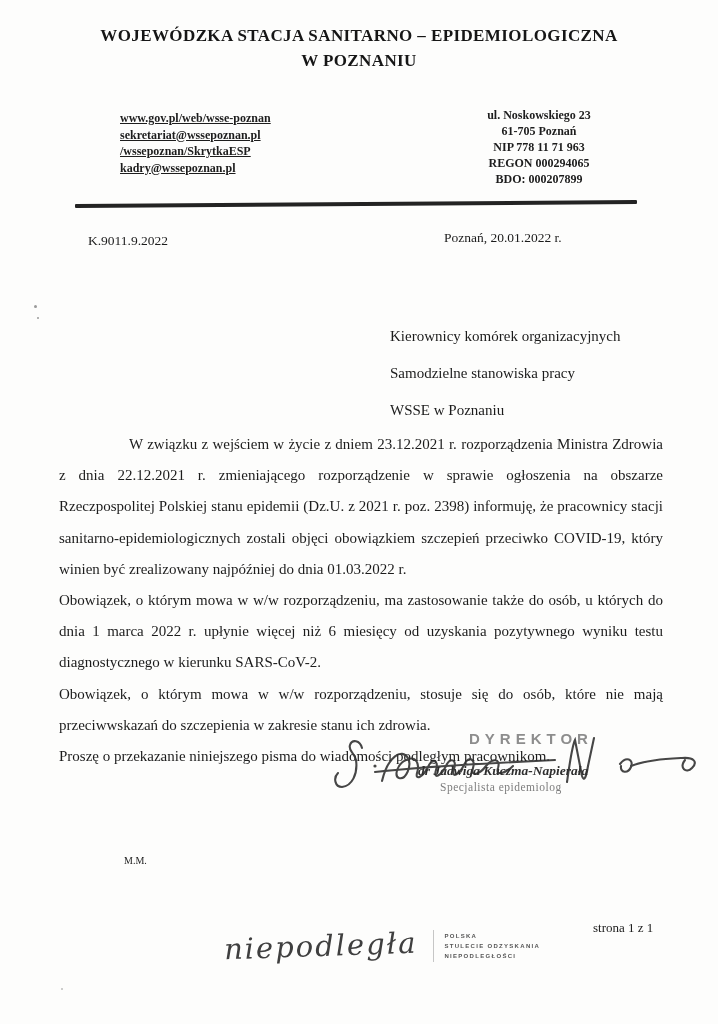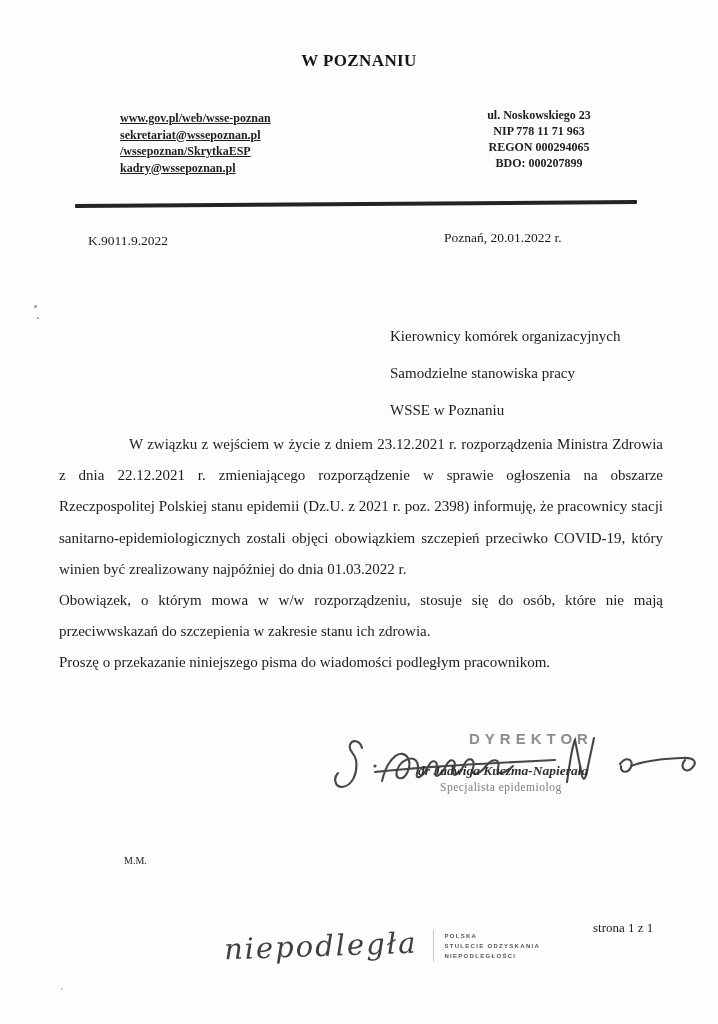--- a/index.html
+++ b/index.html
@@ -62,49 +62,52 @@
   .speck { position:absolute; background:#9a9a9a; border-radius:50%; }
   .speck.s1 { left:34px; top:305px; width:3px; height:3px; }
   .speck.s2 { left:37px; top:317px; width:2px; height:2px; }
   .speck.s3 { left:61px; top:988px; width:2px; height:2px; background:#bcbcbc; }
 </style>
 </head>
 <body>
 
 <div class="page">
 
+  <div class="doc-title l1">WOJEWÓDZKA STACJA SANITARNO – EPIDEMIOLOGICZNA</div>
   <div class="doc-title l2">W POZNANIU</div>
 
   <div class="contact-block">
     <div>www.gov.pl/web/wsse-poznan</div>
     <div>sekretariat@wssepoznan.pl</div>
     <div>/wssepoznan/SkrytkaESP</div>
     <div>kadry@wssepoznan.pl</div>
   </div>
 
   <div class="address-block">
     <div>ul. Noskowskiego 23</div>
+    <div>61-705 Poznań</div>
     <div>NIP 778 11 71 963</div>
     <div>REGON 000294065</div>
     <div>BDO: 000207899</div>
   </div>
 
   <div class="rule"></div>
 
   <div class="case-number">K.9011.9.2022</div>
   <div class="place-date">Poznań, 20.01.2022 r.</div>
 
   <div class="recipient">
     <div>Kierownicy komórek organizacyjnych</div>
     <div>Samodzielne stanowiska pracy</div>
     <div>WSSE w Poznaniu</div>
   </div>
 
   <div class="body-text">
     <p class="indent">W związku z wejściem w życie z dniem 23.12.2021 r. rozporządzenia Ministra Zdrowia z dnia 22.12.2021 r. zmieniającego rozporządzenie w sprawie ogłoszenia na obszarze Rzeczpospolitej Polskiej stanu epidemii (Dz.U. z 2021 r. poz. 2398) informuję, że pracownicy stacji sanitarno-epidemiologicznych zostali objęci obowiązkiem szczepień przeciwko COVID-19, który winien być zrealizowany najpóźniej do dnia 01.03.2022 r.</p>
+    <p>Obowiązek, o którym mowa w w/w rozporządzeniu, ma zastosowanie także do osób, u których do dnia 1 marca 2022 r. upłynie więcej niż 6 miesięcy od uzyskania pozytywnego wyniku testu diagnostycznego w kierunku SARS-CoV-2.</p>
     <p>Obowiązek, o którym mowa w w/w rozporządzeniu, stosuje się do osób, które nie mają przeciwwskazań do szczepienia w zakresie stanu ich zdrowia.</p>
     <p>Proszę o przekazanie niniejszego pisma do wiadomości podległym pracownikom.</p>
   </div>
 
   <div class="sig-block">
     <div class="sig-role">DYREKTOR</div>
     <svg class="sig-svg" width="398" height="90" viewBox="0 0 398 90">
       <g fill="none" stroke="#333333" stroke-width="2.1" stroke-linecap="round" opacity="0.9">
         <path d="M42,22 C40,14 32,13 30,19 C28,25 34,26 36,34 C38,48 32,60 22,61 C15,61 13,52 18,47"></path>
         <circle cx="55" cy="40" r="1.6" fill="#333333" stroke="none"></circle>

